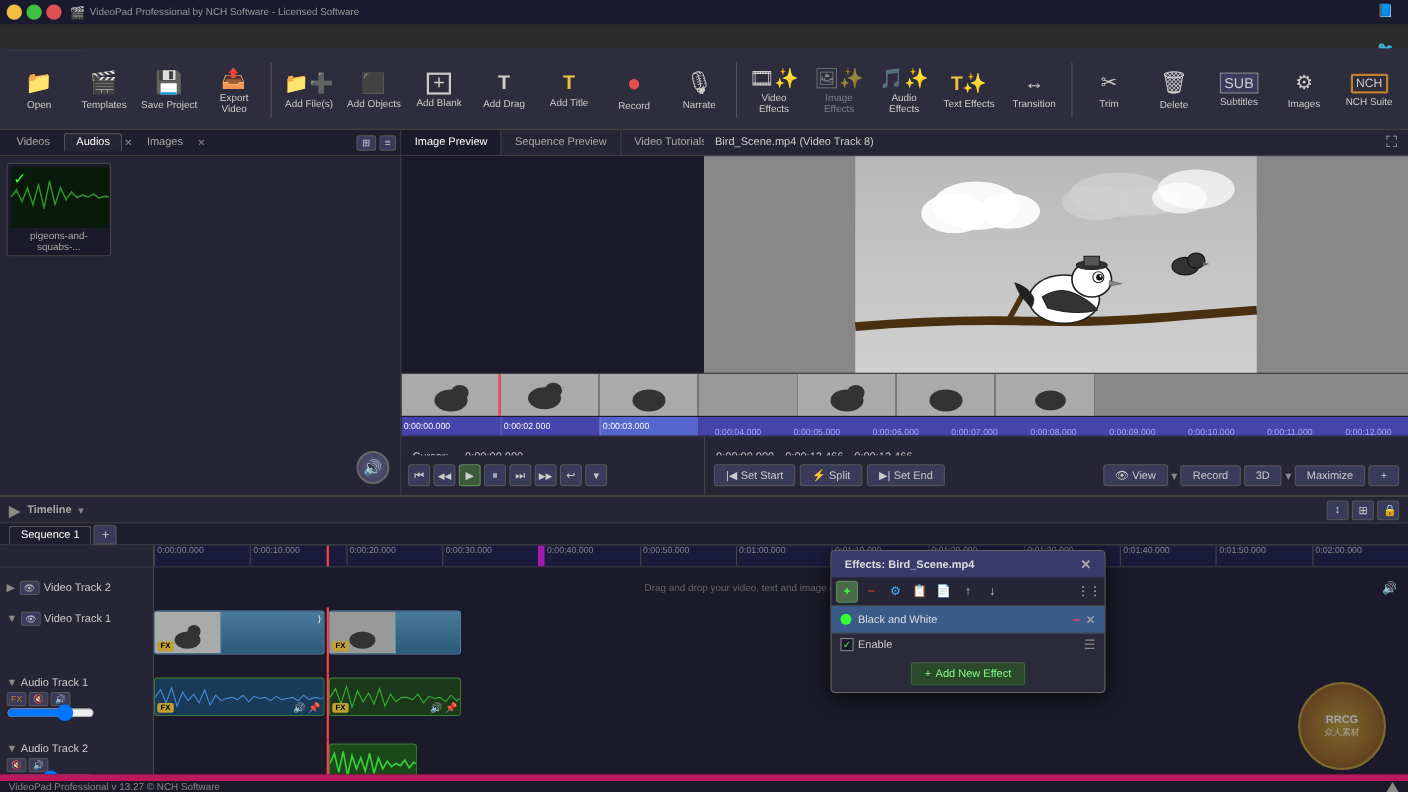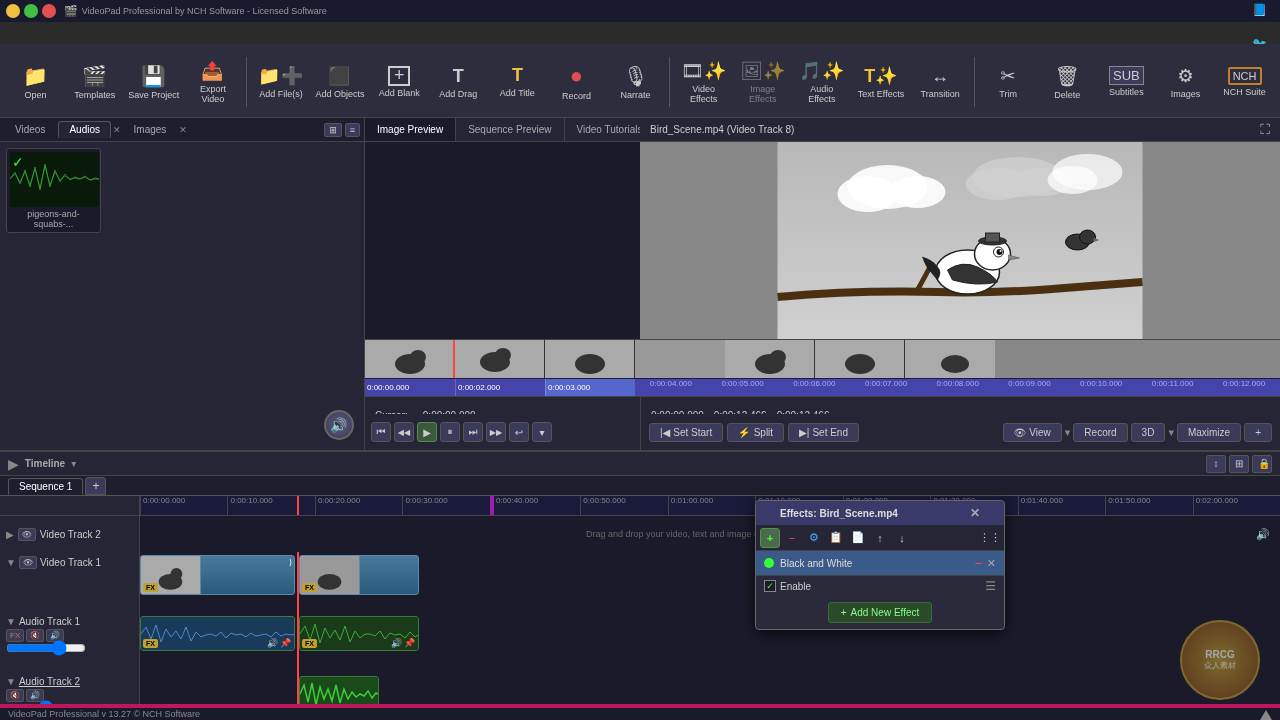--- a/index.html
+++ b/index.html
@@ -48,35 +48,35 @@
     
     .video-clip { position: absolute; height: 40px; top: 3px; background: linear-gradient(180deg, #4a7a9b 0%, #2a5a7b 100%); border: 1px solid #5a8aab; border-radius: 3px; overflow: hidden; display: flex; align-items: center; }
     .clip-thumb { width: 60px; height: 38px; border-right: 1px solid #5a8aab; flex-shrink: 0; background: #aaa; display: flex; align-items: center; justify-content: center; overflow: hidden; }
     .clip-fx-badge { position: absolute; bottom: 2px; left: 2px; background: #c0a030; color: #000; font-size: 7px; padding: 1px 3px; border-radius: 2px; font-weight: bold; }
 
     
     .audio-clip { position: absolute; height: 35px; top: 4px; background: #1a3a1a; border: 1px solid #3a7a3a; border-radius: 3px; overflow: hidden; }
 
     
     #effects-dialog { position: absolute; top: 500px; left: 755px; width: 250px; background: #2a2a3a; border: 1px solid #666; border-radius: 4px; box-shadow: 0 4px 16px rgba(0,0,0,0.6); z-index: 100; }
-    .dialog-title { height: 24px; background: #3a3a6a; display: flex; align-items: center; justify-content: space-between; padding: 0 24px; border-radius: 4px 4px 0 0; font-size: 10px; color: #ddd; font-weight: bold; cursor: move; }
+    .dialog-title { height: 24px; background: #3a3a6a; display: flex; align-items: center; justify-content: space-between; padding: 0 12px; border-radius: 4px 4px 0 0; font-size: 10px; color: #ddd; font-weight: bold; cursor: move; }
     .dialog-close { cursor: pointer; color: #aaa; font-size: 12px; }
     .dialog-toolbar { height: 26px; background: #252535; display: flex; align-items: center; padding: 0 4px; gap: 2px; border-bottom: 1px solid #444; }
     .dialog-tool { width: 20px; height: 20px; background: none; border: 1px solid transparent; border-radius: 3px; cursor: pointer; display: flex; align-items: center; justify-content: center; font-size: 11px; color: #ccc; }
     .dialog-tool.active { background: #4a6a4a; border-color: #5a8a5a; }
     .effect-item { display: flex; align-items: center; padding: 4px 8px; background: #3a5a8a; border-bottom: 1px solid #444; }
     .effect-name { flex: 1; font-size: 10px; color: #ddd; }
     .effect-enable { display: flex; align-items: center; gap: 4px; padding: 3px 8px; }
     .checkbox { width: 12px; height: 12px; border: 1px solid #888; background: #1a1a2a; display: flex; align-items: center; justify-content: center; font-size: 9px; color: #4f4; }
     .add-effect-btn { margin: 6px auto; display: flex; align-items: center; gap: 4px; background: #2a4a2a; border: 1px solid #3a6a3a; border-radius: 3px; padding: 4px 12px; cursor: pointer; font-size: 10px; color: #8f8; }
     .seq-tab { padding: 2px 10px; background: #3a3a5a; border: 1px solid #555; border-radius: 3px 3px 0 0; font-size: 10px; color: #aaa; cursor: pointer; }
     .seq-tab.active { background: #1e1e2e; color: #fff; border-bottom-color: #1e1e2e; }
 
     
-    #statusbar { position: absolute; bottom: 0; left: 0; right: 0; height: 16px; background: #1a1a2a; border-top: 4px solid #be185d; display: flex; align-items: center; padding: 0 8px; font-size: 9px; color: #888; z-index: 50; }
+    #statusbar { position: absolute; bottom: 0; left: 0; right: 0; height: 16px; background: #1a1a2a; border-top: 6px solid #be185d; display: flex; align-items: center; padding: 0 8px; font-size: 9px; color: #888; z-index: 50; }
 
     
     .watermark { position: absolute; bottom: 20px; right: 20px; opacity: 0.6; z-index: 200; }
     .watermark-circle { width: 80px; height: 80px; border-radius: 50%; background: radial-gradient(circle, #c0a030, #804010); display: flex; align-items: center; justify-content: center; flex-direction: column; border: 2px solid #c0a030; }
     .watermark-text { color: #fff; font-size: 10px; font-weight: bold; text-align: center; }
 
     
     .volume-knob { width: 30px; height: 30px; border-radius: 50%; background: radial-gradient(circle, #5a5a7a, #3a3a5a); border: 2px solid #666; display: flex; align-items: center; justify-content: center; font-size: 14px; color: #aaa; }
 
     
@@ -373,21 +373,21 @@
         </svg>
     </div>
     <div style="flex:1;height:38px;background:#888;"></div>
   </div>
 </div>
 
 <div style="position:absolute;top:379px;left:365px;right:0;height:18px;background:#1a1a3a;display:flex;align-items:center;overflow:hidden;border-bottom:1px solid #444;">
   <div style="width:90px;background:#4444aa;height:18px;display:flex;align-items:center;padding-left:2px;font-size:8px;color:#fff;">0:00:00.000</div>
   <div style="width:90px;background:#4444aa;height:18px;display:flex;align-items:center;padding-left:2px;font-size:8px;color:#fff;border-left:1px solid #6666cc;">0:00:02.000</div>
   <div style="width:90px;background:#5566cc;height:18px;display:flex;align-items:center;padding-left:2px;font-size:8px;color:#fff;border-left:1px solid #7788dd;">0:00:03.000</div>
-  <div style="flex:1;height:18px;background:#4444aa;display:flex;align-items:flex-start;font-size:8px;color:#aaf;justify-content:space-around;">
+  <div style="flex:1;height:18px;background:#4444aa;display:flex;align-items:flex-end;font-size:8px;color:#aaf;justify-content:space-around;">
     <span>0:00:04.000</span>
       <span>0:00:05.000</span>
       <span>0:00:06.000</span>
       <span>0:00:07.000</span>
       <span>0:00:08.000</span>
       <span>0:00:09.000</span>
       <span>0:00:10.000</span>
       <span>0:00:11.000</span>
       <span>0:00:12.000</span>
   </div>
@@ -460,21 +460,21 @@
   </div>
 
   <div style="height:20px;background:#1a1a3a;border-bottom:1px solid #444;display:flex;align-items:center;overflow:hidden;position:relative;">
     <div style="width:140px;background:#252535;height:100%;border-right:1px solid #444;flex-shrink:0;font-size:9px;color:#888;padding:0 4px;display:flex;align-items:center;"></div>
     <div style="flex:1;height:100%;display:flex;overflow:hidden;">
       <div style="width:2px;background:#ff4444;height:100%;position:absolute;left:297px;"></div>
       <span style="font-size:8px;color:#888;padding-left:2px;flex:1;border-left:1px solid #444;">0:00:00.000</span>
       <span style="font-size:8px;color:#888;padding-left:2px;flex:1;border-left:1px solid #444;">0:00:10.000</span>
       <span style="font-size:8px;color:#888;padding-left:2px;flex:1;border-left:1px solid #444;">0:00:20.000</span>
       <span style="font-size:8px;color:#888;padding-left:2px;flex:1;border-left:1px solid #444;">0:00:30.000</span>
-      <span style="font-size:8px;color:#888;padding-left:2px;flex:1;border-left:4px solid #a21caf;">0:00:40.000</span>
+      <span style="font-size:8px;color:#888;padding-left:2px;flex:1;border-left:6px solid #a21caf;">0:00:40.000</span>
       <span style="font-size:8px;color:#888;padding-left:2px;flex:1;border-left:1px solid #444;">0:00:50.000</span>
       <span style="font-size:8px;color:#888;padding-left:2px;flex:1;border-left:1px solid #444;">0:01:00.000</span>
       <span style="font-size:8px;color:#888;padding-left:2px;flex:1;border-left:1px solid #444;">0:01:10.000</span>
       <span style="font-size:8px;color:#888;padding-left:2px;flex:1;border-left:1px solid #444;">0:01:20.000</span>
       <span style="font-size:8px;color:#888;padding-left:2px;flex:1;border-left:1px solid #444;">0:01:30.000</span>
       <span style="font-size:8px;color:#888;padding-left:2px;flex:1;border-left:1px solid #444;">0:01:40.000</span>
       <span style="font-size:8px;color:#888;padding-left:2px;flex:1;border-left:1px solid #444;">0:01:50.000</span>
       <span style="font-size:8px;color:#888;padding-left:2px;flex:1;border-left:1px solid #444;">0:02:00.000</span>
     </div>
   </div>
@@ -565,21 +565,21 @@
         <div style="position:absolute;bottom:2px;left:2px;background:#c0a030;color:#000;font-size:7px;padding:1px 3px;border-radius:2px;font-weight:bold;">FX</div>
         <div style="position:absolute;bottom:2px;right:2px;font-size:9px;color:#aaf;">🔊 📌</div>
       </div>
     </div>
   </div>
 
   <div class="track-row track-row-audio" style="border-bottom:none;">
     <div class="track-label" style="height:52px;flex-direction:column;align-items:flex-start;gap:2px;padding:4px 6px;">
       <div style="display:flex;align-items:center;gap:3px;">
         <button style="background:none;border:none;cursor:pointer;color:#888;font-size:10px;">▼</button>
-        <span style="font-size:10px;color:#ccc;text-decoration:underline;">Audio Track 2</span>
+        <span style="font-size:10px;color:#ccc;">Audio Track 2</span>
       </div>
       <div style="display:flex;gap:2px;">
         <button style="background:#3a3a5a;border:1px solid #555;border-radius:2px;color:#ccc;font-size:8px;cursor:pointer;padding:1px 3px;">🔇</button>
         <button style="background:#3a3a5a;border:1px solid #555;border-radius:2px;color:#ccc;font-size:8px;cursor:pointer;padding:1px 3px;">🔊</button>
       </div>
       <input type="range" min="0" max="100" value="50" style="width: 80px; height: 8px;">
     </div>
     <div class="track-content" style="height:52px;position:relative;">
       <div style="position:absolute;top:0;bottom:0;left:157px;width:2px;background:#ff4444;z-index:10;"></div>
 

